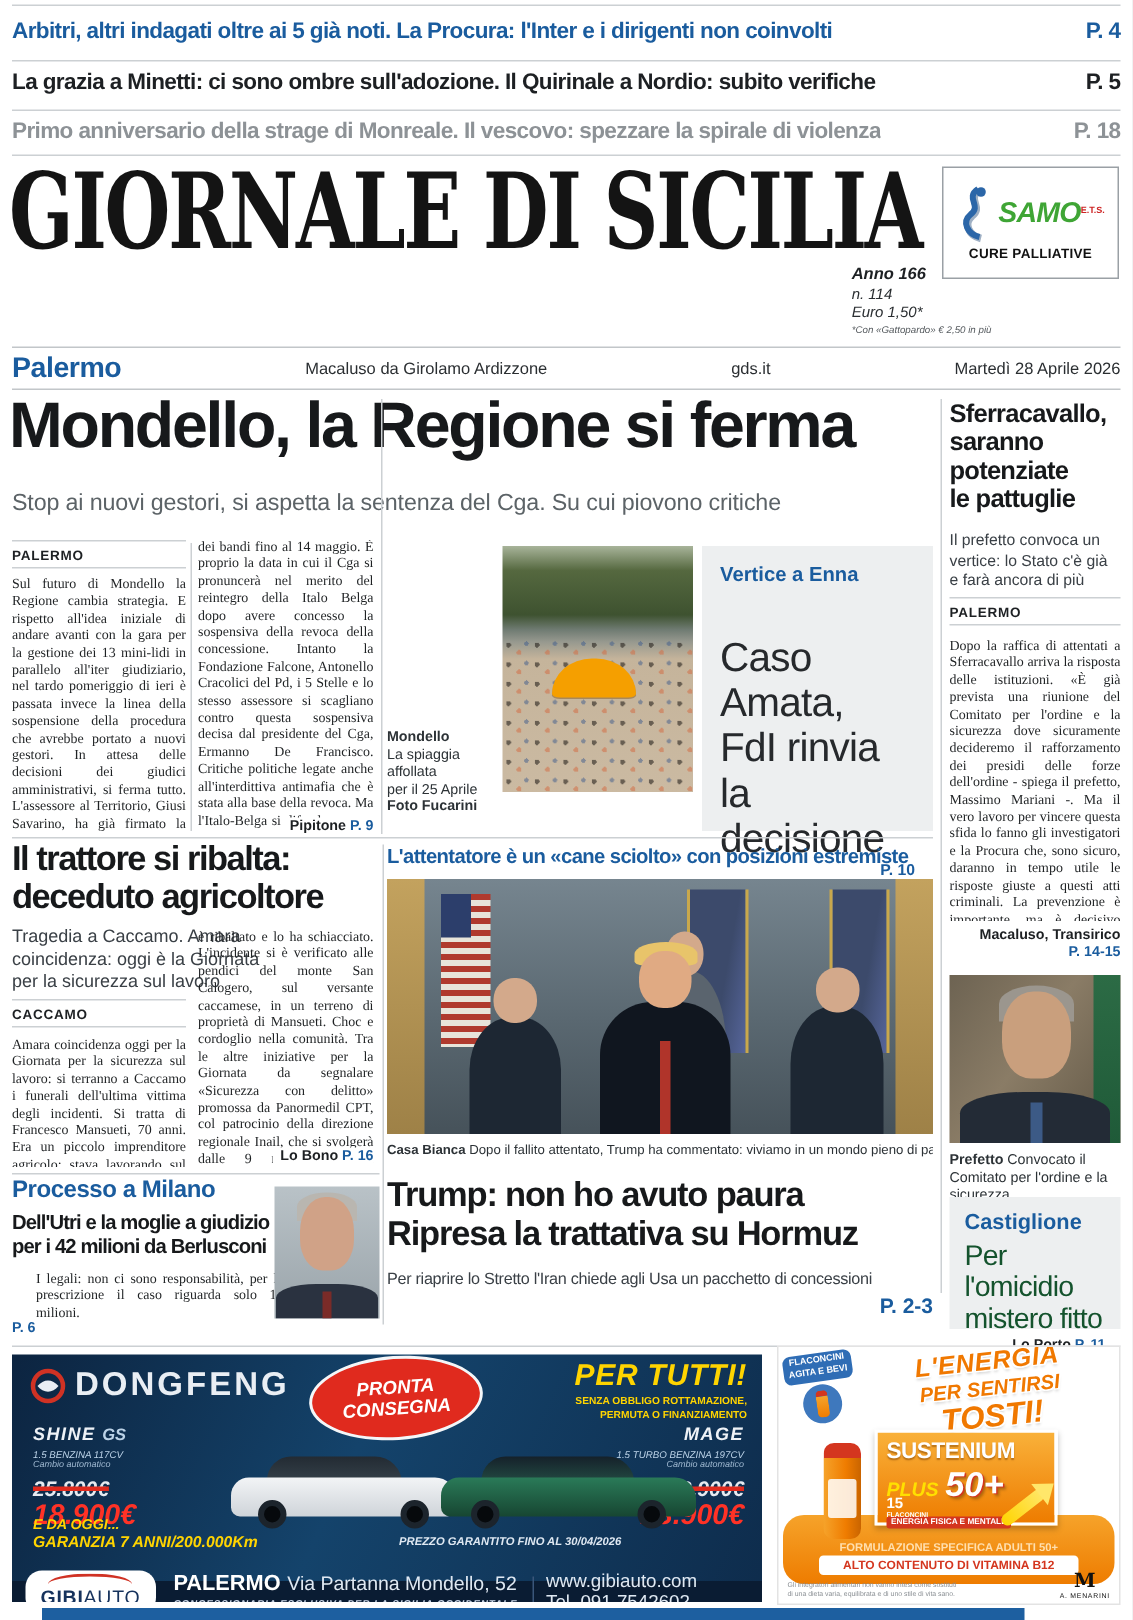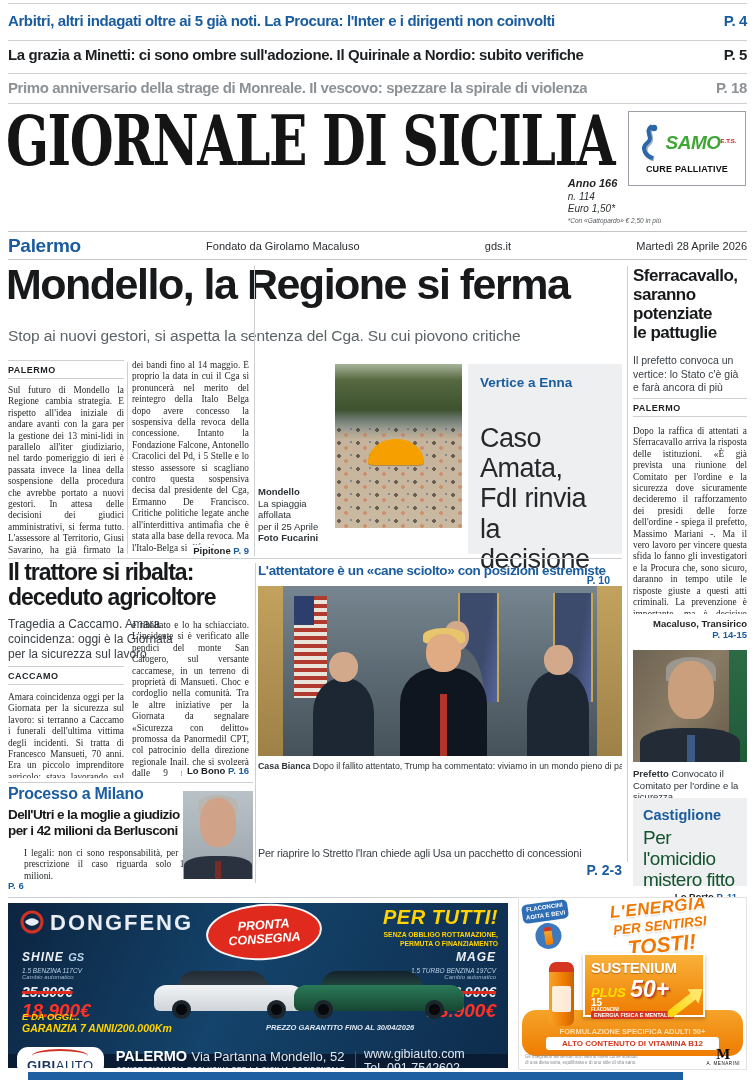--- a/index.html
+++ b/index.html
@@ -126,21 +126,21 @@
   .photo-dellutri{position:absolute;left:183px;top:791px;width:70px;height:88px;overflow:hidden;
       background:linear-gradient(#b9c2c7,#9aa4aa);}
   .du-head{position:absolute;left:24%;top:8%;width:52%;height:56%;background:#d0a287;border-radius:46% 46% 42% 42%;}
   .du-hair{position:absolute;left:21%;top:4%;width:58%;height:22%;background:#b9b6b0;border-radius:50% 50% 0 0;}
   .du-suit{position:absolute;left:2%;bottom:0;width:96%;height:26%;background:#2a3240;border-radius:40% 40% 0 0;}
   .du-tie{position:absolute;left:46%;bottom:0;width:9%;height:20%;background:#7a2b28;}
 
   
   .ad-dong{position:absolute;left:8px;top:903px;width:500px;height:165px;overflow:hidden;color:#fff;
      background:linear-gradient(115deg,#0c2440 0%,#14436b 45%,#0e2c4c 100%);}
-  .df-logo{position:absolute;left:12px;top:7px;display:flex;align-items:flex-start;gap:6px;}
+  .df-logo{position:absolute;left:12px;top:7px;display:flex;align-items:flex-end;gap:6px;}
   .df-brand{font-size:22px;font-weight:bold;letter-spacing:2px;color:#e9eef4;}
   .df-badge{position:absolute;left:198px;top:1px;width:112px;height:52px;background:#e02a1e;border:2px solid #f4f6f8;
      border-radius:50%;transform:rotate(-4deg);display:flex;align-items:center;justify-content:center;text-align:center;
      font-size:12.5px;font-weight:bold;font-style:italic;line-height:1.15;}
   .df-offer{position:absolute;right:10px;top:3px;text-align:right;color:#ffd400;}
   .df-offer-t{font-size:20px;font-weight:bold;font-style:italic;letter-spacing:0.5px;}
   .df-offer-s{font-size:6.8px;font-weight:bold;line-height:1.3;margin-top:2px;}
   .df-car-info{position:absolute;top:44px;width:130px;}
   .df-name{font-size:12px;font-weight:bold;font-style:italic;letter-spacing:1px;color:#eef2f7;}
   .df-trim{font-size:11px;font-weight:bold;font-style:italic;color:#bcd3e8;}
@@ -252,21 +252,21 @@
   </div>
   <div class="anno">
     <div class="anno-b">Anno 166</div>
     <div class="anno-n">n. 114</div>
     <div class="anno-n">Euro 1,50*</div>
     <div class="anno-note">*Con «Gattopardo» € 2,50 in più</div>
   </div>
 
   <div class="infobar">
     <span class="edition">Palermo</span>
-    <span class="ib">Fondato da Girolamo Macaluso</span>
+    <span class="ib">Macaluso da Girolamo Ardizzone</span>
     <span class="ib">gds.it</span>
     <span class="ib">Martedì 28 Aprile 2026</span>
   </div>
 
   <div class="lead-hl">Mondello, la Regione si ferma</div>
   <div class="lead-sub">Stop ai nuovi gestori, si aspetta la sentenza del Cga. Su cui piovono critiche</div>
 
   <div class="col" style="left:8px;top:360px;width:116px;height:196px;">
     <div class="kicker-block">PALERMO</div>
     <div class="serif">Sul futuro di Mondello la Regione cambia strategia. E rispetto all'idea iniziale di andare avanti con la gara per la gestione dei 13 mini-lidi in parallelo all'iter giudiziario, nel tardo pomeriggio di ieri è passata invece la linea della sospensione della procedura che avrebbe portato a nuovi gestori. In attesa delle decisioni dei giudici amministrativi, si ferma tutto. L'assessore al Territorio, Giusi Savarino, ha già firmato la sospensione</div>
@@ -375,20 +375,22 @@
     <div class="trump-fig">
       <div class="trump-hair"></div>
       <div class="trump-head"></div>
       <div class="trump-tie"></div>
     </div>
   </div>
   <div class="trump-cap">
     <span class="cap-b">Casa Bianca</span>
     <span>Dopo il fallito attentato, Trump ha commentato: viviamo in un mondo pieno di pazzi</span>
   </div>
+  <div class="trump-hlx pre">Trump: non ho avuto paura
+Ripresa la trattativa su Hormuz</div>
   <div class="trump-sub">Per riaprire lo Stretto l'Iran chiede agli Usa un pacchetto di concessioni</div>
   <div class="trump-page pageref">P. 2-3</div>
 
   <div class="hl" style="top:782px;left:8px;width:245px;"></div>
   <div class="du-k">Processo a Milano</div>
   <div class="du-h pre">Dell'Utri e la moglie a giudizio
 per i 42 milioni da Berlusconi</div>
   <div class="du-s serif">I legali: non ci sono responsabilità, per la prescrizione il caso riguarda solo 10 milioni.</div>
   <div class="du-p pageref">P. 6</div>
   <div class="photo-dellutri">

